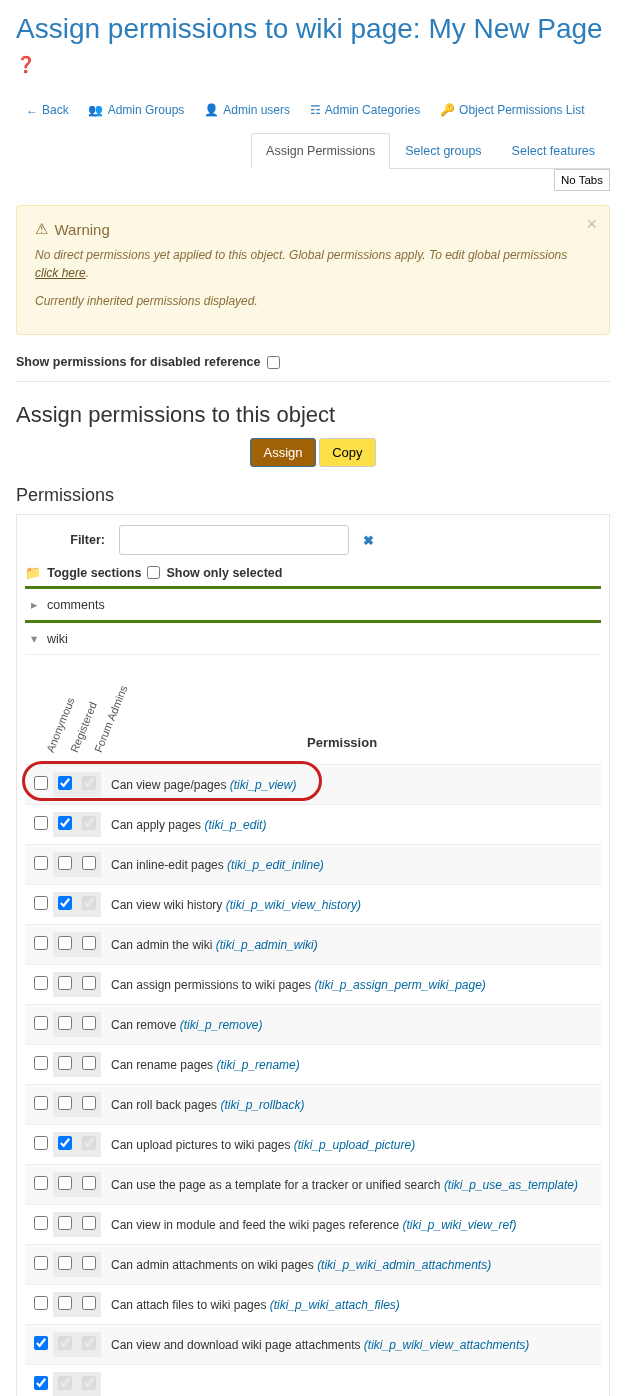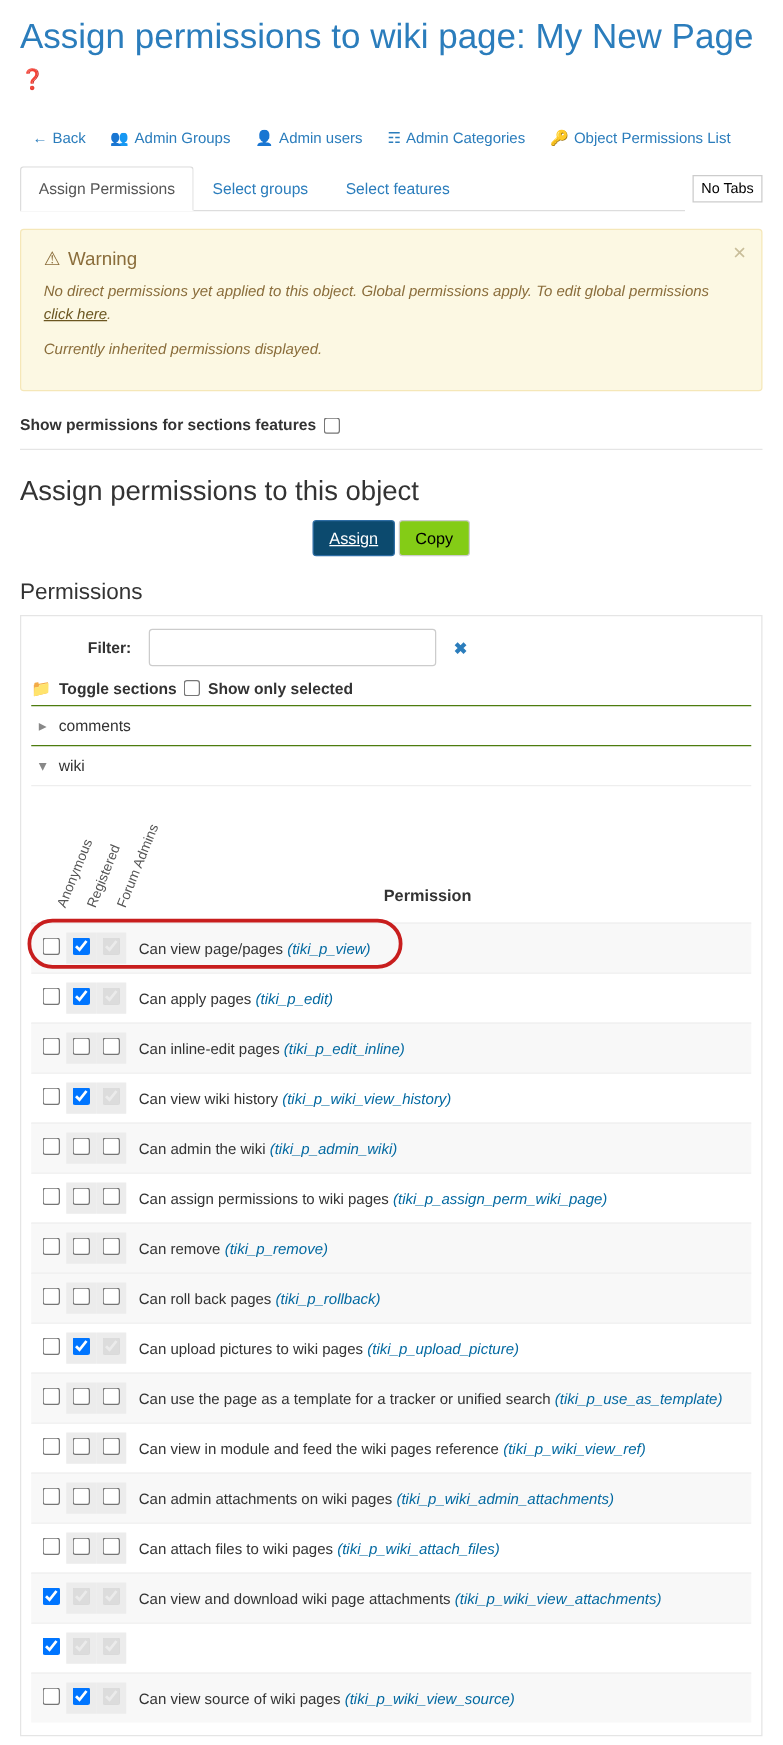--- a/index.html
+++ b/index.html
@@ -3,47 +3,47 @@
 <meta charset="utf-8">
 <style>
 * { box-sizing: border-box; margin: 0; padding: 0; }
 body { font-family: Arial, Helvetica, sans-serif; font-size: 13px; color: #333; background: #fff; width: 626px; }
 .container { padding: 0 16px 16px 16px; }
 h1.title { color: #2b7dbc; font-size: 28px; font-weight: normal; margin: 12px 0 16px 0; line-height: 1.2; }
 h1.title .help-icon { font-size: 16px; vertical-align: middle; }
 .toolbar { display: flex; flex-wrap: wrap; gap: 20px; padding: 8px 0 16px 10px; }
 .toolbar a { color: #2b7dbc; text-decoration: none; font-size: 12px; display: inline-flex; align-items: center; gap: 4px; }
 .icon { display: inline-block; }
-.tabs-row { display: flex; justify-content: space-between; align-items: center; margin-bottom: 0; }
+.tabs-row { display: flex; justify-content: space-between; align-items: flex-end; margin-bottom: 0; flex-direction: column; }
 .tabs { display: flex; border-bottom: 1px solid #ddd; flex: 1; }
 .tab { padding: 10px 14px; font-size: 12.5px; color: #2b7dbc; cursor: pointer; border: 1px solid transparent; border-bottom: none; margin-bottom: -1px; }
 .tab.active { color: #555; background: #fff; border: 1px solid #ddd; border-bottom: 1px solid #fff; border-radius: 3px 3px 0 0; }
 .no-tabs-btn { font-size: 11.5px; padding: 4px 6px; border: 1px solid #ccc; background: #fff; cursor: pointer; margin-left: 6px; }
 .alert { position: relative; background: #fcf8e3; border: 1px solid #f5e7b8; color: #8a6d3b; padding: 14px 18px; margin-top: 14px; border-radius: 3px; }
 .alert .close { position: absolute; top: 8px; right: 12px; color: #c9be9a; cursor: pointer; font-size: 18px; }
 .alert h3 { font-size: 15px; font-weight: normal; margin-bottom: 8px; display: flex; align-items: center; gap: 6px; }
 .alert p { font-size: 12px; line-height: 1.5; margin-bottom: 10px; font-style: italic; }
 .alert a { color: #6b5620; text-decoration: underline; }
 .disabled-feats { margin: 20px 0 8px 0; font-size: 12.5px; font-weight: bold; }
 .disabled-feats input { vertical-align: middle; margin-left: 3px; }
 hr { border: none; border-top: 1px solid #e5e5e5; margin: 12px 0 20px 0; }
 h2.section { font-size: 22px; font-weight: normal; color: #333; margin: 8px 0 10px 0; }
 .center-btns { text-align: center; margin: 10px 0 18px 0; }
-.btn { display: inline-block; padding: 6px 12px; font-size: 13px; border: 1px solid #ccc; background: #84cc16; border-radius: 3px; cursor: pointer; }
-.btn.primary { background: #0c4a6e; color: #fff; border-color: #2e6da4; text-decoration: underline; }
+.btn { display: inline-block; padding: 6px 12px; font-size: 13px; border: 1px solid #ccc; background: #fde047; border-radius: 3px; cursor: pointer; }
+.btn.primary { background: #a16207; color: #fff; border-color: #2e6da4; }
 h3.perms { font-size: 18px; font-weight: normal; margin: 6px 0 8px 0; }
 .perm-box { border: 1px solid #e5e5e5; padding: 10px 8px; }
 .filter-row { display: flex; align-items: center; gap: 14px; margin-bottom: 10px; }
 .filter-row label { font-weight: bold; width: 80px; text-align: right; font-size: 12.5px; }
 .filter-input { width: 230px; height: 30px; border: 1px solid #ccc; border-radius: 3px; padding: 0 6px; }
 .clear-x { color: #2b7dbc; font-weight: bold; cursor: pointer; font-size: 13px; }
 .toggle-row { display: flex; align-items: center; gap: 6px; margin-bottom: 6px; font-size: 12.5px; }
 .toggle-row .folder { font-size: 13px; }
 .toggle-row b { font-weight: bold; }
-.section-header { padding: 8px 6px; font-size: 12.5px; border-top: 1px solid #4d7c0f; cursor: pointer; }
+.section-header { padding: 8px 6px; font-size: 12.5px; border-top: 3px solid #4d7c0f; cursor: pointer; }
 .section-header .arrow { color: #888; margin-right: 6px; display: inline-block; width: 10px; }
 .perm-table-wrap { position: relative; }
 .col-headers { position: relative; height: 110px; border-top: 1px solid #eee; }
 .rot-label { position: absolute; bottom: 10px; transform: rotate(-68deg); transform-origin: bottom left; font-size: 11px; color: #555; white-space: nowrap; }
 .perm-col-header { position: absolute; bottom: 14px; left: 282px; font-size: 13px; font-weight: bold; }
 .perm-row { display: flex; align-items: center; border-top: 1px solid #eee; padding: 7px 4px; font-size: 12px; }
 .perm-row.odd { background: #f8f8f8; }
 .perm-row .cb { width: 24px; text-align: center; }
 .perm-row .cb input { width: 14px; height: 14px; }
 .perm-row .cb.shade { background: #ececec; padding: 4px 0; }
@@ -96,21 +96,21 @@
     <span class="close">×</span>
     <h3>
         <span>⚠</span>
         <span>Warning</span>
       </h3>
     <p><span>No direct permissions yet applied to this object. Global permissions apply. To edit global permissions </span><a>click here</a>.</p>
     <p>Currently inherited permissions displayed.</p>
   </div>
 
   <div class="disabled-feats">
-    <span>Show permissions for sections features</span>
+    <span>Show permissions for disabled reference</span>
     <input type="checkbox" style="">
   </div>
 
   <hr>
 
   <h2 class="section">Assign permissions to this object</h2>
   <div class="center-btns">
     <button class="btn primary">Assign</button>
     <button class="btn">Copy</button>
   </div>
@@ -177,20 +177,26 @@
             <span class="cb shade"><input type="checkbox" style=""></span>
             <span class="cb shade"><input type="checkbox" style=""></span>
             <span class="desc"><span>Can assign permissions to wiki pages</span> <em>(tiki_p_assign_perm_wiki_page)</em></span>
           </div>
           <div class="perm-row odd">
             <span class="cb"><input type="checkbox" style=""></span>
             <span class="cb shade"><input type="checkbox" style=""></span>
             <span class="cb shade"><input type="checkbox" style=""></span>
             <span class="desc"><span>Can remove</span> <em>(tiki_p_remove)</em></span>
           </div>
+          <div class="perm-row">
+            <span class="cb"><input type="checkbox" style=""></span>
+            <span class="cb shade"><input type="checkbox" style=""></span>
+            <span class="cb shade"><input type="checkbox" style=""></span>
+            <span class="desc"><span>Can rename pages</span> <em>(tiki_p_rename)</em></span>
+          </div>
           <div class="perm-row odd">
             <span class="cb"><input type="checkbox" style=""></span>
             <span class="cb shade"><input type="checkbox" style=""></span>
             <span class="cb shade"><input type="checkbox" style=""></span>
             <span class="desc"><span>Can roll back pages</span> <em>(tiki_p_rollback)</em></span>
           </div>
           <div class="perm-row">
             <span class="cb"><input type="checkbox" style=""></span>
             <span class="cb shade"><input type="checkbox" checked="" style=""></span>
             <span class="cb shade"><input type="checkbox" disabled="" checked="" style="opacity: 0.55;"></span>

